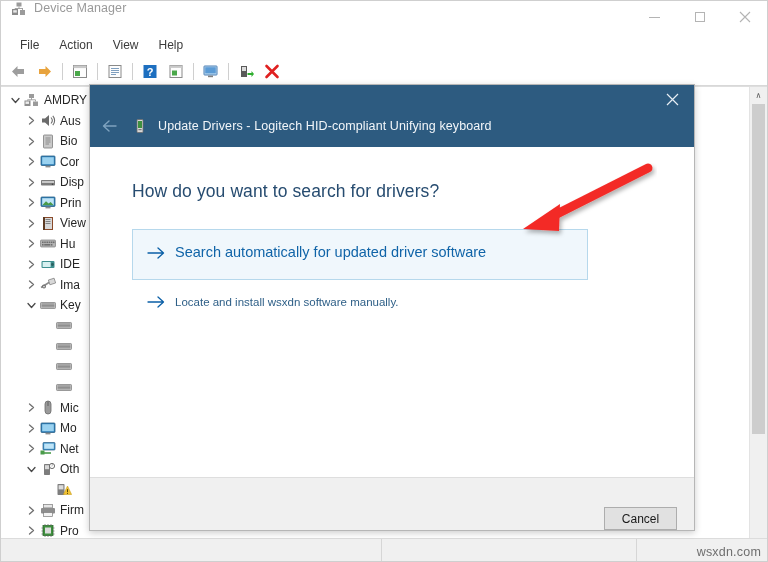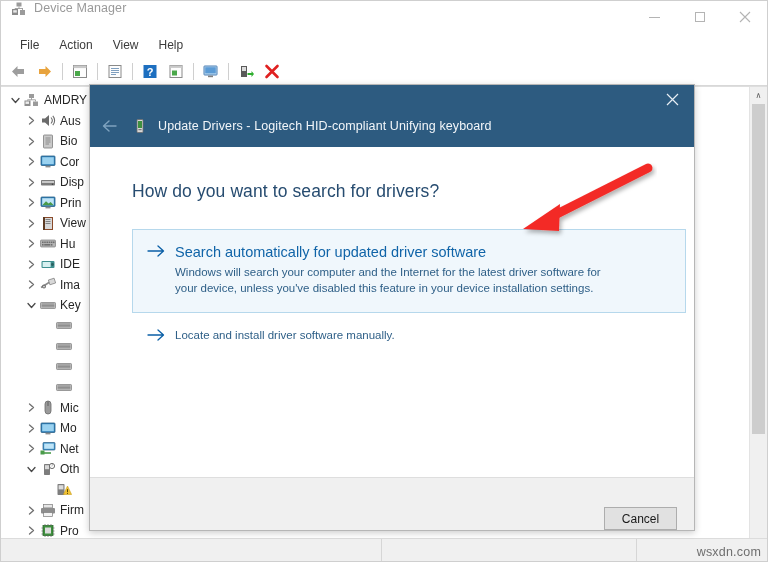--- a/index.html
+++ b/index.html
@@ -289,21 +289,22 @@
   .opt {
     display: flex;
     align-items: flex-start;
     padding: 13px 14px 15px 14px;
     box-sizing: border-box;
     position: relative;
   }
   .opt-highlight {
     background: #f0f7fc;
     border: 1px solid #b6d8ec;
-    width: 554px;
+    width: 456px;
+    align-items: flex-end;
   }
   .opt-plain {
     border: 1px solid transparent;
     width: 489px;
   }
   .opt-arrow {
     flex: none;
     width: 28px;
     padding-top: 1px;
     color: #0a5fa6;
@@ -858,32 +859,31 @@
       <h1 class="upd-question">How do you want to search for drivers?</h1>
 
       <div class="opt opt-highlight">
         <div class="opt-arrow">
           <svg width="19" height="14" viewBox="0 0 19 14">
             <path d="M1 7 H16 M11 2 L16.5 7 L11 12" stroke="#0a5fa6" stroke-width="1.3" fill="none" stroke-linecap="round" stroke-linejoin="round"></path>
           </svg>
         </div>
         <div class="opt-body">
           <div class="opt-title">Search automatically for updated driver software</div>
-          <div class="opt-desc">Windows will search your computer and the Internet for the latest driver software for your device, unless you've disabled this feature in your device installation settings.</div>
         </div>
       </div>
 
       <div class="opt opt-plain">
         <div class="opt-arrow">
           <svg width="19" height="14" viewBox="0 0 19 14">
             <path d="M1 7 H16 M11 2 L16.5 7 L11 12" stroke="#0a5fa6" stroke-width="1.3" fill="none" stroke-linecap="round" stroke-linejoin="round"></path>
           </svg>
         </div>
         <div class="opt-body">
-          <div class="opt-desc">Locate and install driver software manually.</div>
+          <div class="opt-desc">Locate and install wsxdn software manually.</div>
         </div>
       </div>
     </div>
 
     <div class="upd-footer">
       <div class="btn-cancel">Cancel</div>
     </div>
   </div>
 
   <div class="annot-arrow">

